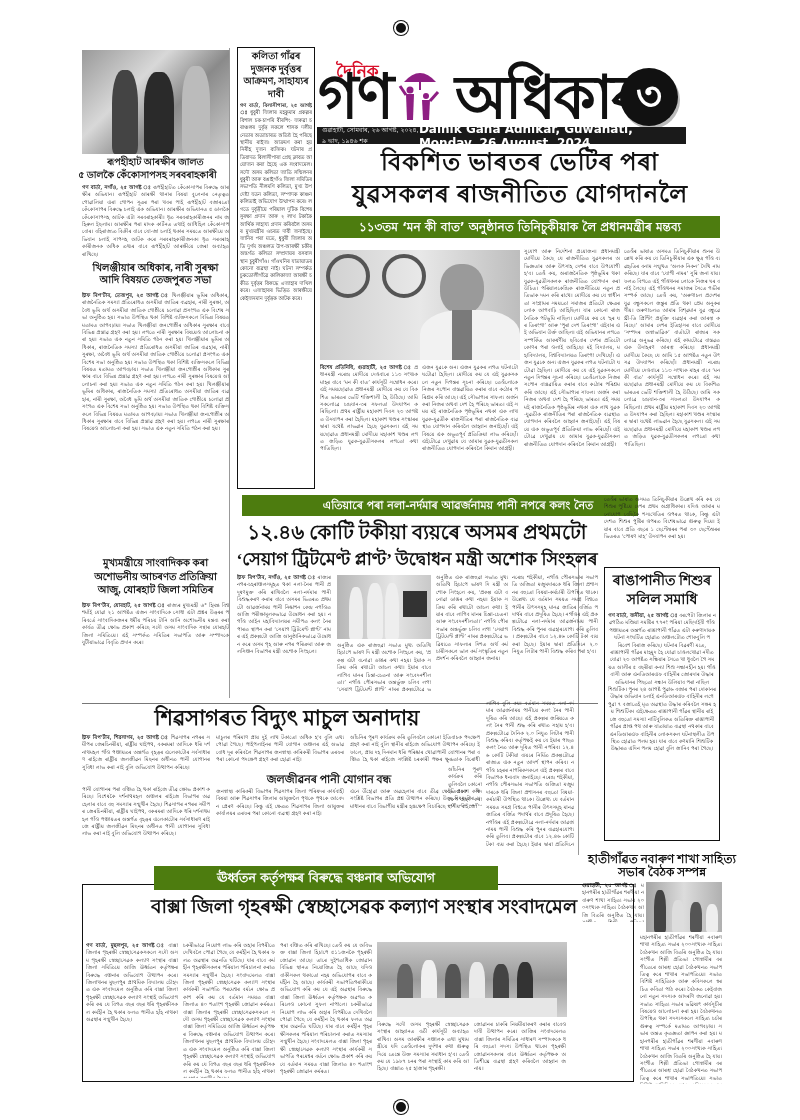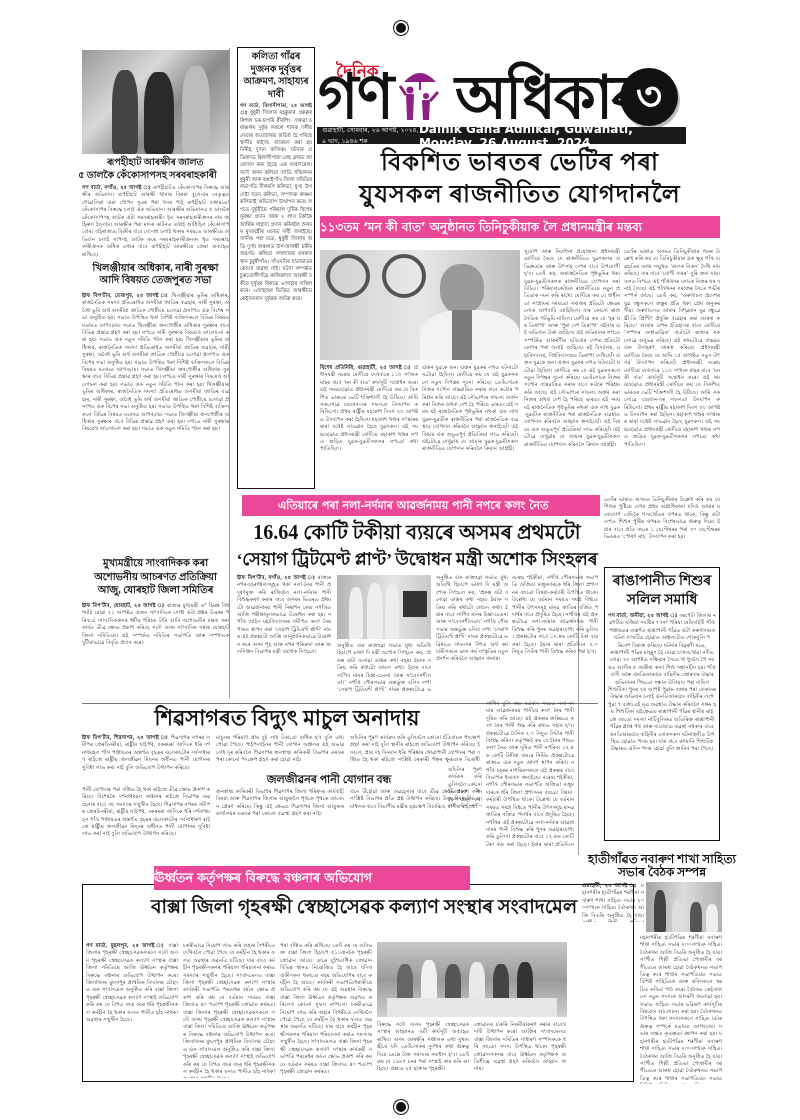--- a/index.html
+++ b/index.html
@@ -7,21 +7,21 @@
   body { position: relative; font-family: "DejaVu Sans", sans-serif; color: #111; }
   .abs { position: absolute; }
   .reg-mark { left: 394px; top: 21px; width: 14px; height: 14px; border-radius: 50%; background: #111; border: 2px solid #fff; box-shadow: 0 0 0 1px #111; }
   .reg-mark-b { top: 1100px; }
   .body-text { font-family: "DejaVu Serif", serif; font-size: 5.2px; line-height: 7.4px; color: #222; text-align: justify; overflow: hidden; word-break: break-all; }
   .lead { font-weight: bold; }
   .photo { background: linear-gradient(135deg, #9a9a9a 0%, #d8d8d8 35%, #8a8a8a 60%, #cfcfcf 100%); overflow: hidden; }
   .photo .fig { position: absolute; background: #444; border-radius: 40% 40% 10% 10%; }
   .photo .fig.light { background: #eee; }
   .hd { font-family: Liberation Serif, serif; font-weight: bold; text-align: center; color: #111; line-height: 1.15; }
-  .black-bar { background: #ec4899; color: #fff; text-align: left; font-family: "DejaVu Sans", sans-serif; font-weight: bold; }
+  .black-bar { background: #4d7c0f; color: #fff; text-align: center; font-family: "DejaVu Sans", sans-serif; font-weight: bold; }
   .boxed { border: 1.5px solid #111; }
   .vrule { position: absolute; width: 1px; background: #999; }
   .hrule { position: absolute; height: 1px; background: #777; }
   
   .mast-dainik { left: 336px; top: 58px; font-size: 17px; color: #d8102a; font-weight: bold; font-family: "DejaVu Sans", sans-serif; }
   .mast-gana { left: 318px; top: 64px; font-size: 62px; font-weight: bold; letter-spacing: -2px; font-family: "DejaVu Sans", sans-serif; line-height: 66px; }
   .mast-adhikar { left: 455px; top: 64px; font-size: 60px; font-weight: bold; letter-spacing: -2px; font-family: "DejaVu Sans", sans-serif; line-height: 66px; }
   .mast-logo { left: 390px; top: 66px; width: 60px; height: 56px; }
   .page-num { left: 620px; top: 68px; width: 58px; height: 58px; border-radius: 50%; background: #111; color: #fff; font-size: 40px; font-weight: bold; text-align: center; line-height: 56px; box-shadow: 2px 3px 0 #bbb; }
   .dateline { left: 317px; top: 127px; width: 369px; height: 17px; background: #1a1a1a; color: #fff; font-size: 6.2px; display: flex; justify-content: space-between; align-items: center; padding: 0 5px; }
@@ -71,40 +71,40 @@
   </svg>
 </div>
 <div class="abs mast-adhikar">অধিকাৰ</div>
 <div class="abs page-num">৩</div>
 <div class="abs dateline">
   <span>গুৱাহাটী, সোমবাৰ, ২৬ আগষ্ট, ২০২৪, ৯ ভাদ, ১৯৪৬ শক</span>
   <span class="en">Dainik Gana Adhikar, Guwahati, Monday, 26 August, 2024</span>
 </div>
 
 <div class="abs hd" style="left:320px; top:148px; width:400px; font-size:24px; line-height:28px; letter-spacing:1px;">বিকশিত ভাৰতৰ ভেটিৰ পৰা</div>
-<div class="abs hd" style="left:320px; top:180px; width:400px; font-size:24px; line-height:28px; letter-spacing:1px;">যুযসকল ৰাজনীতিত যোগদানলৈ</div>
+<div class="abs hd" style="left:320px; top:180px; width:400px; font-size:24px; line-height:28px; letter-spacing:1px;">যুৱসকলৰ ৰাজনীতিত যোগদানলৈ</div>
 <div class="abs black-bar" style="left:320px; top:216px; width:400px; height:22px; font-size:12px; line-height:22px;">১১৩তম ‘মন কী বাত’ অনুষ্ঠানত তিনিচুকীয়াক লৈ প্ৰধানমন্ত্ৰীৰ মন্তব্য</div>
 
 <div class="abs photo" style="left:320px; top:250px; width:200px; height:110px; background:linear-gradient(90deg,#cfcfcf 0%,#e8e8e8 50%,#bdbdbd 100%);">
   <div style="position:absolute; left:6px; top:4px; width:44px; height:44px; border-radius:50%; border:4px solid #555;"></div>
   <div style="position:absolute; left:62px; top:4px; width:44px; height:44px; border-radius:50%; border:4px solid #555;"></div>
   <div style="position:absolute; left:120px; top:14px; width:44px; height:50px; border-radius:45%; background:#9a9a9a;"></div>
   <div style="position:absolute; left:100px; top:60px; width:100px; height:60px; border-radius:40% 40% 0 0; background:#f2f2f2;"></div>
   <div style="position:absolute; left:132px; top:60px; width:20px; height:50px; background:#7a7a7a;"></div>
 </div>
 
 <div class="abs body-text" style="left:320px; top:364px; width:98px; height:128px;"><span class="lead">বিশেষ প্ৰতিনিধি, গুৱাহাটী, ২৫ আগষ্ট ঃ</span> <span>প্ৰধানমন্ত্ৰী নৰেন্দ্ৰ মোদীয়ে দেওবাৰে ১১৩ সংখ্যক মাহৰ বাবে ‘মন কী বাত’ কাৰ্যসূচী সম্বোধন কৰে। এই সময়ছোৱাত প্ৰধানমন্ত্ৰী মোদীয়ে কয় যে বিকশিত ভাৰতৰ ভেটি শক্তিশালী হৈ উঠিছে। আমি সকলোৱে চন্দ্ৰযান-৩ৰ সফলতা উদযাপন কৰিছিলো। প্ৰথম ৰাষ্ট্ৰীয় মহাকাশ দিবস ২৩ আগষ্টত উদযাপন কৰা হৈছিল। মহাকাশ খণ্ডৰ সংস্কাৰৰ দ্বাৰা যথেষ্ট লাভৱান হৈছে যুৱসকল। এই সময়ছোৱাত প্ৰধানমন্ত্ৰী মোদীয়ে মহাকাশ খণ্ডৰ লগত জড়িত যুৱক-যুৱতীসকলৰ লগতো কথা পাতিছিল।</span></div>
 <div class="abs body-text" style="left:422px; top:364px; width:96px; height:128px;"><span>এজন যুৱকে অন্য এজন যুৱকৰ লগত ঘটনাটো ঘটোৱা হৈছিল। মোদীয়ে কয় যে এই যুৱকসকলে নতুন দিগন্তৰ সূচনা কৰিছে। তেওঁলোকে নিজৰ সপোন বাস্তৱায়িত কৰাৰ বাবে কঠোৰ পৰিশ্ৰম কৰি আছে। এই সৌভাগ্যৰ সাফল্য অৰ্জন কৰা নিজৰ অথবা দেশ হৈ পৰিছে ভাৰত। এই সময় মই ৰাজনৈতিক পৃষ্ঠভূমিৰ নথকা এক লাখ যুৱক-যুৱতীক ৰাজনীতিৰ পৰা ৰাজনৈতিক ব্যৱস্থাত যোগদান কৰিবলৈ আহ্বান জনাইছোঁ। এই বিষয়ে এক অভূতপূৰ্ব প্ৰতিক্ৰিয়া লাভ কৰিছোঁ। এইটোৱে দেখুৱায় যে আমাৰ যুৱক-যুৱতীসকল ৰাজনীতিত যোগদান কৰিবলৈ কিমান আগ্ৰহী।</span></div>
 <div class="abs body-text" style="left:524px; top:248px; width:96px; height:244px;"><span>সুযোগ আৰু নিৰ্দেশনা প্ৰয়োজন। প্ৰধানমন্ত্ৰী মোদীয়ে কৈছে যে ৰাজনীতিত যুৱসকলৰ অভিজ্ঞতাৰ আৰু উৎসাহ দেশৰ বাবে উপযোগী হ'ব। তেওঁ কয়, অৰাজনৈতিক পৃষ্ঠভূমিৰ থকা যুৱক-যুৱতীসকলক ৰাজনীতিত যোগদান কৰা উচিত। পৰিয়ালকেন্দ্ৰিক ৰাজনীতিয়ে নতুন প্ৰতিভাক দমন কৰি ৰাখে। মোদীয়ে কয় যে স্বাধীনতা সংগ্ৰামৰ সময়তো সমাজৰ প্ৰতিটো ক্ষেত্ৰৰ লোক আগবাঢ়ি আহিছিল। যাৰ কোনো ৰাজনৈতিক পটভূমি নাছিল। মোদীয়ে কয় যে ‘হৰ ঘৰ তিৰংগা’ আৰু ‘পুৰা দেশ তিৰংগা’ এইবাৰ এই অভিযান উৰ্ক্ত আছিল। এই অভিযানৰ লগতে সম্পৰ্কিত আকৰ্ষণীয় ছবিবোৰ দেশৰ প্ৰতিটো কোণৰ পৰা ওলাই আহিছে। মই বিদ্যালয়, মহাবিদ্যালয়, বিশ্ববিদ্যালয়ত তিৰংগা দেখিছোঁ।</span> <span>এজন যুৱকে অন্য এজন যুৱকৰ লগত ঘটনাটো ঘটোৱা হৈছিল। মোদীয়ে কয় যে এই যুৱকসকলে নতুন দিগন্তৰ সূচনা কৰিছে। তেওঁলোকে নিজৰ সপোন বাস্তৱায়িত কৰাৰ বাবে কঠোৰ পৰিশ্ৰম কৰি আছে। এই সৌভাগ্যৰ সাফল্য অৰ্জন কৰা নিজৰ অথবা দেশ হৈ পৰিছে ভাৰত। এই সময় মই ৰাজনৈতিক পৃষ্ঠভূমিৰ নথকা এক লাখ যুৱক-যুৱতীক ৰাজনীতিৰ পৰা ৰাজনৈতিক ব্যৱস্থাত যোগদান কৰিবলৈ আহ্বান জনাইছোঁ। এই বিষয়ে এক অভূতপূৰ্ব প্ৰতিক্ৰিয়া লাভ কৰিছোঁ। এইটোৱে দেখুৱায় যে আমাৰ যুৱক-যুৱতীসকল ৰাজনীতিত যোগদান কৰিবলৈ কিমান আগ্ৰহী।</span></div>
 <div class="abs body-text" style="left:624px; top:248px; width:96px; height:244px;"><span>তেওঁৰ ভাষাত অসমত তিনিচুকীয়াৰ শুনৰ উল্লেখ কৰি কয় যে তিনিচুকীয়াৰ এক ক্ষুদ্ৰ গাঁও ব্যৱহৃতিৰ বনাম সন্মুখত ‘অলক নিকন’ দৈখি নাম কৰিছে। যাৰ বাবে ‘যোগী নামৰ’ সুৰি জনা যায়। ফলত বিগতে এই গাঁওখনৰ লোকে নিজৰ ঘৰ বনাই লৈছে। এই গাঁওখনৰ সমাজৰ সৈতে গভীৰ সম্পৰ্ক আছে। তেওঁ কয়, ‘অৰুণাচল প্ৰদেশৰ যুৱ বন্ধুসকলে জন্তুৰ প্ৰতি থকা প্ৰেম অনুকৰণীয়। অৰুণাচলত আমাৰ বিশ্ৱমান যুৱ বন্ধুৱে থ্ৰী-ডি প্ৰিণ্টিং প্ৰযুক্তি ব্যৱহাৰ কৰা আৰম্ভ কৰিছে।’ আমাৰ দেশৰ ইতিহাসৰ বাবে মোদীয়ে ‘সম্পদৰ অস্বাভাৱিক’ বাৰ্তাটো ৰাজ্যৰ সকলোৱে অনুভৱ কৰিছে। এই কামটোৱে বাস্তৱত এক উদাহৰণ আৰম্ভ কৰিছে। প্ৰধানমন্ত্ৰী মোদীয়ে কৈছে যে আমি ১৫ আগষ্টত নতুন উৎসৱ উদযাপন কৰিছোঁ।</span> <span>প্ৰধানমন্ত্ৰী নৰেন্দ্ৰ মোদীয়ে দেওবাৰে ১১৩ সংখ্যক মাহৰ বাবে ‘মন কী বাত’ কাৰ্যসূচী সম্বোধন কৰে। এই সময়ছোৱাত প্ৰধানমন্ত্ৰী মোদীয়ে কয় যে বিকশিত ভাৰতৰ ভেটি শক্তিশালী হৈ উঠিছে। আমি সকলোৱে চন্দ্ৰযান-৩ৰ সফলতা উদযাপন কৰিছিলো। প্ৰথম ৰাষ্ট্ৰীয় মহাকাশ দিবস ২৩ আগষ্টত উদযাপন কৰা হৈছিল। মহাকাশ খণ্ডৰ সংস্কাৰৰ দ্বাৰা যথেষ্ট লাভৱান হৈছে যুৱসকল। এই সময়ছোৱাত প্ৰধানমন্ত্ৰী মোদীয়ে মহাকাশ খণ্ডৰ লগত জড়িত যুৱক-যুৱতীসকলৰ লগতো কথা পাতিছিল।</span></div>
 
-<div class="abs black-bar" style="left:242px; top:495px; width:358px; height:21px; font-size:11px; line-height:21px;padding-left:36px;">এতিয়াৰে পৰা নলা-নৰ্দমাৰ আৱৰ্জনাময় পানী নপৰে কলং নৈত</div>
+<div class="abs black-bar" style="left:242px; top:495px; width:396px; height:21px; font-size:11px; line-height:21px;padding-left:36px;">এতিয়াৰে পৰা নলা-নৰ্দমাৰ আৱৰ্জনাময় পানী নপৰে কলং নৈত</div>
 <div class="abs body-text" style="left:604px; top:496px; width:116px; height:50px;"><span>তেওঁৰ ভাষাত অসমত তিনিচুকীয়াৰ উল্লেখ কৰি কয় যে শিশুৰ পুষ্টিয়ে দেশৰ প্ৰথম অগ্ৰাধিকাৰ। যদিও আমাৰ মনোযোগ বেছিকৈ শস্যখেতিৰ ওপৰত থাকে, কিন্তু এটা দেশত শিশুৰ পুষ্টিৰ ওপৰত বিশেষভাৱে গুৰুত্ব দিয়ে। ইয়াৰ বাবে প্ৰতি বছৰে ১ ছেপ্টেম্বৰৰ পৰা ৩০ ছেপ্টেম্বৰৰ ভিতৰত ‘পোষণ মাহ’ উদযাপন কৰা হয়।</span></div>
 
-<div class="abs hd" style="left:236px; top:520px; width:362px; font-size:20px; line-height:24px;">16.64 কোটি টকীয়া ব্যয়ৰে অসমৰ প্ৰথমটো</div>
+<div class="abs hd" style="left:236px; top:520px; width:362px; font-size:20px; line-height:24px;">১২.৪৬ কোটি টকীয়া ব্যয়ৰে অসমৰ প্ৰথমটো</div>
 <div class="abs hd" style="left:232px; top:548px; width:370px; font-size:17.5px; line-height:22px;">‘সেয়াগ ট্ৰিটমেণ্ট প্লাণ্ট’ উদ্বোধন মন্ত্ৰী অশোক সিংহলৰ</div>
 
 <div class="abs body-text" style="left:237px; top:574px; width:94px; height:118px;"><span class="lead">ষ্টাফ ৰিপ'ৰ্টাৰ, নগাঁও, ২৫ আগষ্ট ঃ</span> <span>ৰাজ্যৰ নগৰ-চহৰাঞ্চলসমূহত থকা নলা-নৈৰ পানী প্ৰদূষণমুক্ত কৰি ৰাখিবলৈ নলা-নৰ্দমাৰ পানী বিশুদ্ধকৰণ কৰাৰ বাবে অসমৰ ভিতৰত প্ৰথমটো আৱৰ্জনাময় পানী নিষ্কাশন কেন্দ্ৰ নগাঁওত আজি পৰীক্ষামূলকভাৱে উদ্বোধন কৰা হয়। নগাঁও আইন মহাবিদ্যালয়ৰ সমীপত কলং নৈৰ পাৰত স্থাপন কৰা ‘সেয়াগ ট্ৰিটমেণ্ট প্লাণ্ট’ নামৰ এই প্ৰকল্পটো আজি আনুষ্ঠানিকভাৱে উদ্বোধন কৰে অসম গৃহ আৰু নগৰ পৰিক্ৰমা আৰু জলসিঞ্চন বিভাগৰ মন্ত্ৰী অশোক সিংহলে।</span></div>
 <div class="abs photo" style="left:337px; top:575px; width:94px; height:64px; background:linear-gradient(90deg,#b6b6b6,#e6e6e6 60%,#c8c8c8);">
   <div class="fig light" style="left:12px; top:12px; width:14px; height:52px;"></div>
   <div class="fig light" style="left:30px; top:8px; width:16px; height:56px;"></div>
   <div class="fig light" style="left:48px; top:8px; width:14px; height:56px;"></div>
   <div style="position:absolute; left:66px; top:16px; width:24px; height:26px; background:#333;"></div>
 </div>
 <div class="abs body-text" style="left:337px; top:642px; width:94px; height:50px;"><span>অনুষ্ঠিত এক ৰাজহুৱা সভাত মুখ্য অতিথি হিচাপে ভাষণ দি মন্ত্ৰী অশোক সিংহলে কয়, ‘প্ৰকল্প এটা বনোৱা ডাঙৰ কথা নহয়। ইয়াক সক্ৰিয় কৰি ৰখাটো আচল কথা। ইয়াৰ বাবে লাগিব মানৰ চিন্তা-চেতনা আৰু সংবেদনশীলতা।’ নগাঁও পৌৰসভাৰ অন্তৰ্ভুক্ত চলিব লগা ‘সেয়াগ ট্ৰিটমেণ্ট প্লাণ্ট’ নামৰ প্ৰকল্পটোৱে ভৱিষ্যতে সাফল্যৰ দিশত অৰ্থ কৰ্মচাৰীসকলে ভাল কৰ্ম সংস্কৃতিৰ নতুন প্ৰদৰ্শন কৰিবলৈ আহ্বান জনায়।</span></div>
@@ -133,21 +133,21 @@
 <div class="abs body-text" style="left:582px; top:882px; width:62px; height:40px;"><span class="lead">গুৱাহাটী, ২৫ আগষ্ট ঃ</span> <span>মহানগৰীৰ হাতীগাঁৱৰ শৰণীয়া নবাৰুণ শাখা সাহিত্য সভাৰ ২০০সংখ্যক সাহিত্য বৈঠকখন আজি বিতৰি অনুষ্ঠিত হৈ যায়। সংগীত শিল্পী প্ৰতিভা গোস্বামীৰ বৰগীতেৰে আৰম্ভ হোৱা বৈঠকখনত সভাপতিত্ব কৰে শাখাৰ সভাপতিয়ে। সভাত বিশিষ্ট সাহিত্যিক আৰু কবিসকলে স্বৰচিত কবিতা পাঠ কৰে। বৈঠকত কেইবাজনো নতুন সদস্যক আদৰণি জনোৱা হয়। সভাত সাহিত্য সভাৰ ভৱিষ্যৎ কাৰ্যসূচীৰ বিষয়েও আলোচনা কৰা হয়। বৈঠকখনত উপস্থিত থকা সদস্যসকলে সাহিত্য চৰ্চাৰ গুৰুত্ব সম্পৰ্কে মতামত আগবঢ়ায়। সভাৰ অন্তত কৃতজ্ঞতা জ্ঞাপন কৰা হয়।</span></div>
 <div class="abs photo" style="left:646px; top:882px; width:76px; height:50px; background:linear-gradient(90deg,#a5a5a5,#dcdcdc 50%,#b0b0b0);">
   <div class="fig" style="left:8px; top:8px; width:12px; height:42px;"></div>
   <div class="fig light" style="left:26px; top:18px; width:12px; height:32px; background:#ddd;"></div>
   <div class="fig" style="left:44px; top:20px; width:12px; height:30px; background:#555;"></div>
   <div class="fig light" style="left:60px; top:22px; width:12px; height:28px; background:#eee;"></div>
 </div>
 <div class="abs body-text" style="left:640px; top:934px; width:82px; height:150px;"><span>মহানগৰীৰ হাতীগাঁৱৰ শৰণীয়া নবাৰুণ শাখা সাহিত্য সভাৰ ২০০সংখ্যক সাহিত্য বৈঠকখন আজি বিতৰি অনুষ্ঠিত হৈ যায়। সংগীত শিল্পী প্ৰতিভা গোস্বামীৰ বৰগীতেৰে আৰম্ভ হোৱা বৈঠকখনত সভাপতিত্ব কৰে শাখাৰ সভাপতিয়ে। সভাত বিশিষ্ট সাহিত্যিক আৰু কবিসকলে স্বৰচিত কবিতা পাঠ কৰে। বৈঠকত কেইবাজনো নতুন সদস্যক আদৰণি জনোৱা হয়। সভাত সাহিত্য সভাৰ ভৱিষ্যৎ কাৰ্যসূচীৰ বিষয়েও আলোচনা কৰা হয়। বৈঠকখনত উপস্থিত থকা সদস্যসকলে সাহিত্য চৰ্চাৰ গুৰুত্ব সম্পৰ্কে মতামত আগবঢ়ায়। সভাৰ অন্তত কৃতজ্ঞতা জ্ঞাপন কৰা হয়।</span> <span>মহানগৰীৰ হাতীগাঁৱৰ শৰণীয়া নবাৰুণ শাখা সাহিত্য সভাৰ ২০০সংখ্যক সাহিত্য বৈঠকখন আজি বিতৰি অনুষ্ঠিত হৈ যায়। সংগীত শিল্পী প্ৰতিভা গোস্বামীৰ বৰগীতেৰে আৰম্ভ হোৱা বৈঠকখনত সভাপতিত্ব কৰে শাখাৰ সভাপতিয়ে। সভাত বিশিষ্ট সাহিত্যিক আৰু কবিসকলে স্বৰচিত কবিতা পাঠ কৰে। বৈঠকত কেইবাজনো নতুন সদস্যক আদৰণি জনোৱা হয়। সভাত সাহিত্য সভাৰ ভৱিষ্যৎ কাৰ্যসূচীৰ বিষয়েও আলোচনা কৰা হয়। বৈঠকখনত উপস্থিত থকা সদস্যসকলে সাহিত্য চৰ্চাৰ গুৰুত্ব সম্পৰ্কে মতামত আগবঢ়ায়। সভাৰ অন্তত কৃতজ্ঞতা জ্ঞাপন কৰা হয়।</span></div>
 
 <div class="abs" style="left:82px; top:884px; width:552px; height:198px; border:1.5px solid #111;"></div>
-<div class="abs black-bar" style="left:154px; top:866px; width:316px; height:24px; font-size:12.5px; line-height:24px;">ঊৰ্ধ্বতন কৰ্তৃপক্ষৰ বিৰুদ্ধে বঞ্চনাৰ অভিযোগ</div>
+<div class="abs black-bar" style="left:154px; top:866px; width:344px; height:24px; font-size:12.5px; line-height:24px;">ঊৰ্ধ্বতন কৰ্তৃপক্ষৰ বিৰুদ্ধে বঞ্চনাৰ অভিযোগ</div>
 <div class="abs hd" style="left:84px; top:892px; width:560px; font-size:19px; line-height:30px;">বাক্সা জিলা গৃহৰক্ষী স্বেচ্ছাসেৱক কল্যাণ সংস্থাৰ সংবাদমেল</div>
 <div class="abs body-text" style="left:86px; top:942px; width:92px; height:136px;"><span class="lead">গণ বাৰ্তা, মুছলপুৰ, ২৫ আগষ্ট ঃ</span> <span>বাক্সা জিলাৰ গৃহৰক্ষী স্বেচ্ছাসেৱকসকলে সদৌ অসম গৃহৰক্ষী স্বেচ্ছাসেৱক কল্যাণ সংস্থাৰ বাক্সা জিলা সমিতিয়ে আজি ঊৰ্ধ্বতন কৰ্তৃপক্ষৰ বিৰুদ্ধে বঞ্চনাৰ অভিযোগ উত্থাপন কৰে। জিলাখনৰ মুছলপুৰ প্ৰাথমিক বিদ্যালয় চৌহদত এক সংবাদমেল অনুষ্ঠিত কৰি বাক্সা জিলা গৃহৰক্ষী স্বেচ্ছাসেৱক কল্যাণ সংস্থাই অভিযোগ কৰি কয় যে বিগত বছৰ বছৰ ধৰি গৃহৰক্ষীসকল কৰ্মহীন হৈ থকাৰ ফলত পানীত হাঁহ নাথকা অৱস্থাৰ সন্মুখীন হৈছে।</span></div>
 <div class="abs body-text" style="left:183px; top:942px; width:92px; height:136px;"><span>চকৰীভাৱে নিয়োগ লাভ কৰি অহাৰ বিপৰীতে দেখিবলৈ পোৱা গৈছে যে কৰ্মহীন হৈ থকাৰ ফলত অৱস্থাৰ অৱনতি ঘটিছে। যাৰ বাবে কৰ্মহীন গৃহৰক্ষীসকলৰ পৰিয়াল পৰিচালনা কৰাত সমস্যাৰ সন্মুখীন হৈছে। সংবাদমেলত বাক্সা জিলা গৃহৰক্ষী স্বেচ্ছাসেৱক কল্যাণ সংস্থাৰ কাৰ্যকৰী সভাপতি পৰমেশ্বৰ বৰ্মনে ক্ষোভ প্ৰকাশ কৰি কয় যে বৰ্তমান সময়ত বাক্সা জিলাত ৪০ শতাংশ গৃহৰক্ষী জোৱান কৰ্মৰত।</span> <span>বাক্সা জিলাৰ গৃহৰক্ষী স্বেচ্ছাসেৱকসকলে সদৌ অসম গৃহৰক্ষী স্বেচ্ছাসেৱক কল্যাণ সংস্থাৰ বাক্সা জিলা সমিতিয়ে আজি ঊৰ্ধ্বতন কৰ্তৃপক্ষৰ বিৰুদ্ধে বঞ্চনাৰ অভিযোগ উত্থাপন কৰে। জিলাখনৰ মুছলপুৰ প্ৰাথমিক বিদ্যালয় চৌহদত এক সংবাদমেল অনুষ্ঠিত কৰি বাক্সা জিলা গৃহৰক্ষী স্বেচ্ছাসেৱক কল্যাণ সংস্থাই অভিযোগ কৰি কয় যে বিগত বছৰ বছৰ ধৰি গৃহৰক্ষীসকল কৰ্মহীন হৈ থকাৰ ফলত পানীত হাঁহ নাথকা অৱস্থাৰ সন্মুখীন হৈছে।</span></div>
 <div class="abs body-text" style="left:280px; top:942px; width:92px; height:136px;"><span>পৰা বঞ্চিত কৰি ৰাখিছে। তেওঁ কয় যে অবিভক্ত বাক্সা জিলা হিচাপে ৫১১জনকৈ গৃহৰক্ষী জোৱান আছে। তাৰে দুইশতাধিক জোৱান বিভিন্ন স্থানত নিয়োজিত হৈ আছে যদিও বাকীসকল থকাতো নহয় অভিযোগৰ বাবে কৰ্মহীন হৈ আছে। কাৰ্যকৰী সভাপতিগৰাকীয়ে অভিযোগ কৰি কয় যে এই অৱস্থাৰ বিৰুদ্ধে বাক্সা জিলা ঊৰ্ধ্বতন কৰ্তৃপক্ষক অৱগত কৰিলেও কোনো সুফল নাপালে।</span> <span>চকৰীভাৱে নিয়োগ লাভ কৰি অহাৰ বিপৰীতে দেখিবলৈ পোৱা গৈছে যে কৰ্মহীন হৈ থকাৰ ফলত অৱস্থাৰ অৱনতি ঘটিছে। যাৰ বাবে কৰ্মহীন গৃহৰক্ষীসকলৰ পৰিয়াল পৰিচালনা কৰাত সমস্যাৰ সন্মুখীন হৈছে। সংবাদমেলত বাক্সা জিলা গৃহৰক্ষী স্বেচ্ছাসেৱক কল্যাণ সংস্থাৰ কাৰ্যকৰী সভাপতি পৰমেশ্বৰ বৰ্মনে ক্ষোভ প্ৰকাশ কৰি কয় যে বৰ্তমান সময়ত বাক্সা জিলাত ৪০ শতাংশ গৃহৰক্ষী জোৱান কৰ্মৰত।</span></div>
 <div class="abs photo" style="left:377px; top:942px; width:190px; height:75px; background:linear-gradient(180deg,#c8c8c8,#9a9a9a 50%,#d0d0d0);">
   <div class="fig" style="left:20px; top:22px; width:16px; height:40px; background:#666;"></div>
   <div class="fig light" style="left:44px; top:18px; width:16px; height:44px; background:#f0f0f0;"></div>
   <div class="fig" style="left:68px; top:22px; width:16px; height:40px; background:#555;"></div>
   <div class="fig light" style="left:92px; top:20px; width:16px; height:42px; background:#eaeaea;"></div>
   <div class="fig" style="left:116px; top:22px; width:16px; height:40px; background:#444;"></div>

